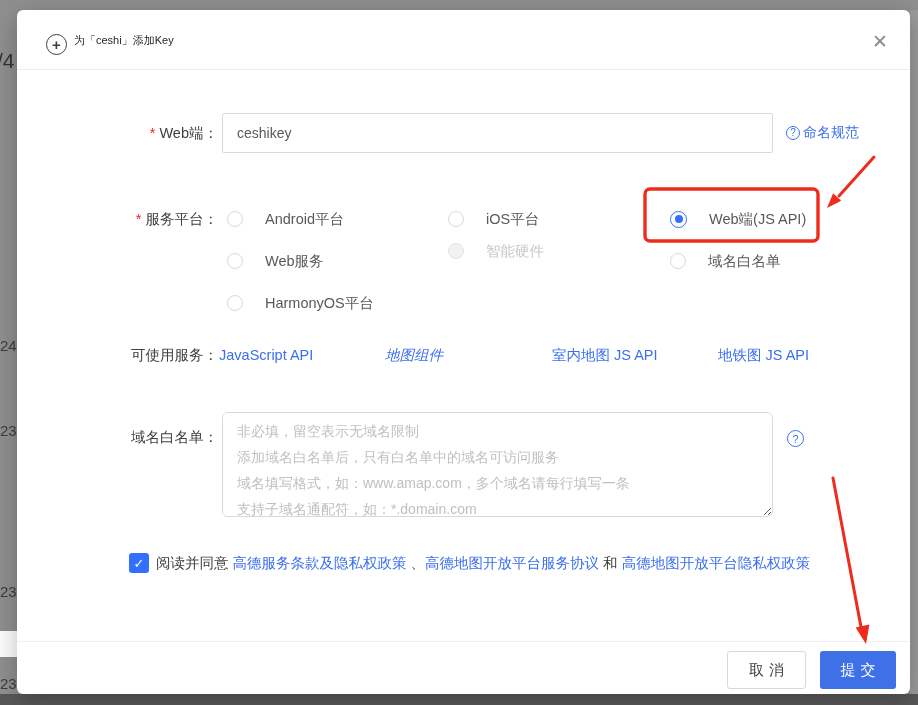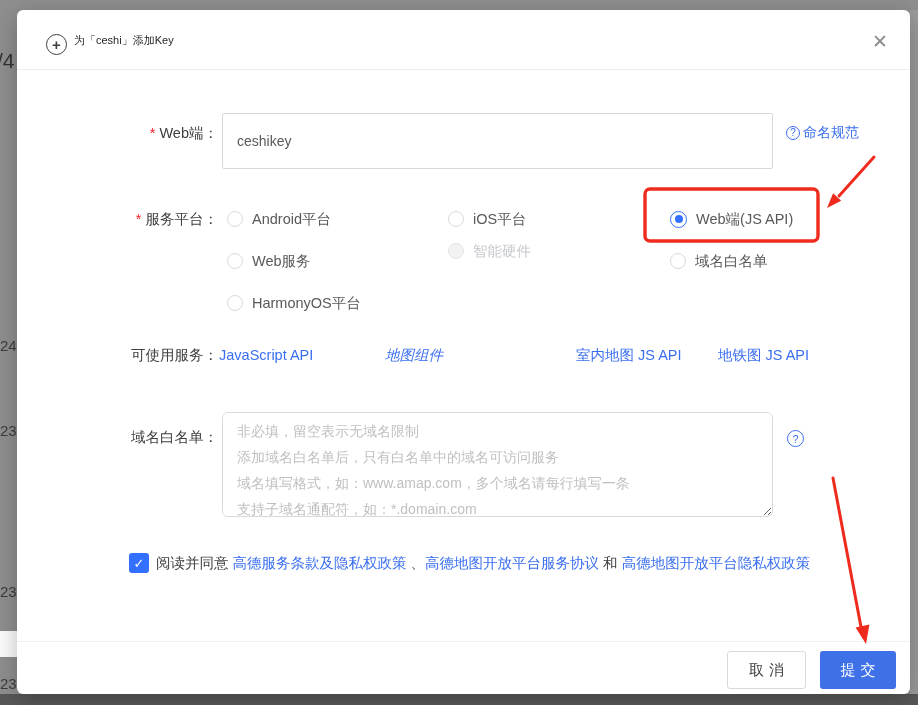--- a/index.html
+++ b/index.html
@@ -21,29 +21,29 @@
   .m-header{position:absolute;left:0;top:0;width:100%;height:60px;border-bottom:1px solid #ededed;box-sizing:border-box;}
   .plus-ic{position:absolute;left:29px;top:24px;width:19px;height:19px;border:1.6px solid #3f3f3f;border-radius:50%;
            display:flex;align-items:center;justify-content:center;font-size:15px;color:#3f3f3f;line-height:1;font-weight:600;}
   .m-title{position:absolute;left:57px;top:0;line-height:60px;font-size:11px;color:#262626;font-weight:500;}
   .m-close{position:absolute;left:852px;top:20px;width:22px;height:22px;display:flex;align-items:center;justify-content:center;
            font-size:19px;color:#8c8c8c;cursor:pointer;}
 
   .flabel{position:absolute;left:0;width:201px;text-align:right;font-size:14.5px;color:#404040;line-height:40px;white-space:nowrap;}
   .req{color:#f5222d;margin-right:4px;}
 
-  .key-input{position:absolute;left:205px;top:103px;width:551px;height:56px;box-sizing:border-box;
+  .key-input{position:absolute;left:205px;top:103px;width:551px;height:40px;box-sizing:border-box;
              border:1px solid #d9d9d9;border-radius:2px;padding:0 14px;font-size:14px;color:#595959;
              font-family:"Liberation Sans","DejaVu Sans",sans-serif;outline:none;background:#fff;}
   .helper{position:absolute;left:769px;top:103px;height:40px;display:flex;align-items:center;gap:3px;
           color:#3b6ff0;font-size:14px;cursor:pointer;white-space:nowrap;}
   .q-ic{width:14px;height:14px;border:1.2px solid #3b6ff0;border-radius:50%;display:flex;align-items:center;
         justify-content:center;font-size:10px;line-height:1;color:#3b6ff0;box-sizing:border-box;}
 
-  .radio-item{position:absolute;height:40px;display:flex;align-items:center;gap:9px;cursor:pointer;}
+  .radio-item{position:absolute;height:40px;display:flex;align-items:center;gap:22px;cursor:pointer;}
   .radio{width:16px;height:16px;border:1px solid #d9d9d9;border-radius:50%;box-sizing:border-box;
          display:flex;align-items:center;justify-content:center;background:#fff;flex:none;}
   .radio-item.selected .radio{border:1.6px solid #3370ff;width:17px;height:17px;}
   .radio .dot{width:8px;height:8px;border-radius:50%;background:transparent;}
   .radio-item.selected .dot{background:#3370ff;}
   .radio-item.disabled .radio{background:#f2f2f2;border-color:#e5e5e5;}
   .radio-lbl{font-size:14.5px;color:#595959;white-space:nowrap;}
   .radio-item.disabled .radio-lbl{color:#c6c8cc;}
 
   .svc-link{position:absolute;line-height:40px;top:325px;font-size:14.5px;color:#3b6ff0;cursor:pointer;white-space:nowrap;}
@@ -143,21 +143,21 @@
     <div class="radio-item" style="left:210px;top:273px;">
       <span class="radio">
           <span class="dot"></span>
         </span>
       <span class="radio-lbl">HarmonyOS平台</span>
     </div>
 
     <div class="flabel" style="top:325px;">可使用服务：</div>
     <span class="svc-link" style="left:202px;">JavaScript API</span>
     <span class="svc-link" style="left:368px;font-style:italic;">地图组件</span>
-    <span class="svc-link" style="left:559px;">室内地图 JS API</span>
+    <span class="svc-link" style="left:535px;">室内地图 JS API</span>
     <span class="svc-link" style="left:701px;">地铁图 JS API</span>
 
     <div class="flabel" style="top:412px;line-height:30px;">域名白名单：</div>
     <textarea class="wl-area" placeholder="非必填，留空表示无域名限制
 添加域名白名单后，只有白名单中的域名可访问服务
 域名填写格式，如：www.amap.com，多个域名请每行填写一条
 支持子域名通配符，如：*.domain.com" style=""></textarea>
     <span class="wl-help">?</span>
 
     <div class="agree">

